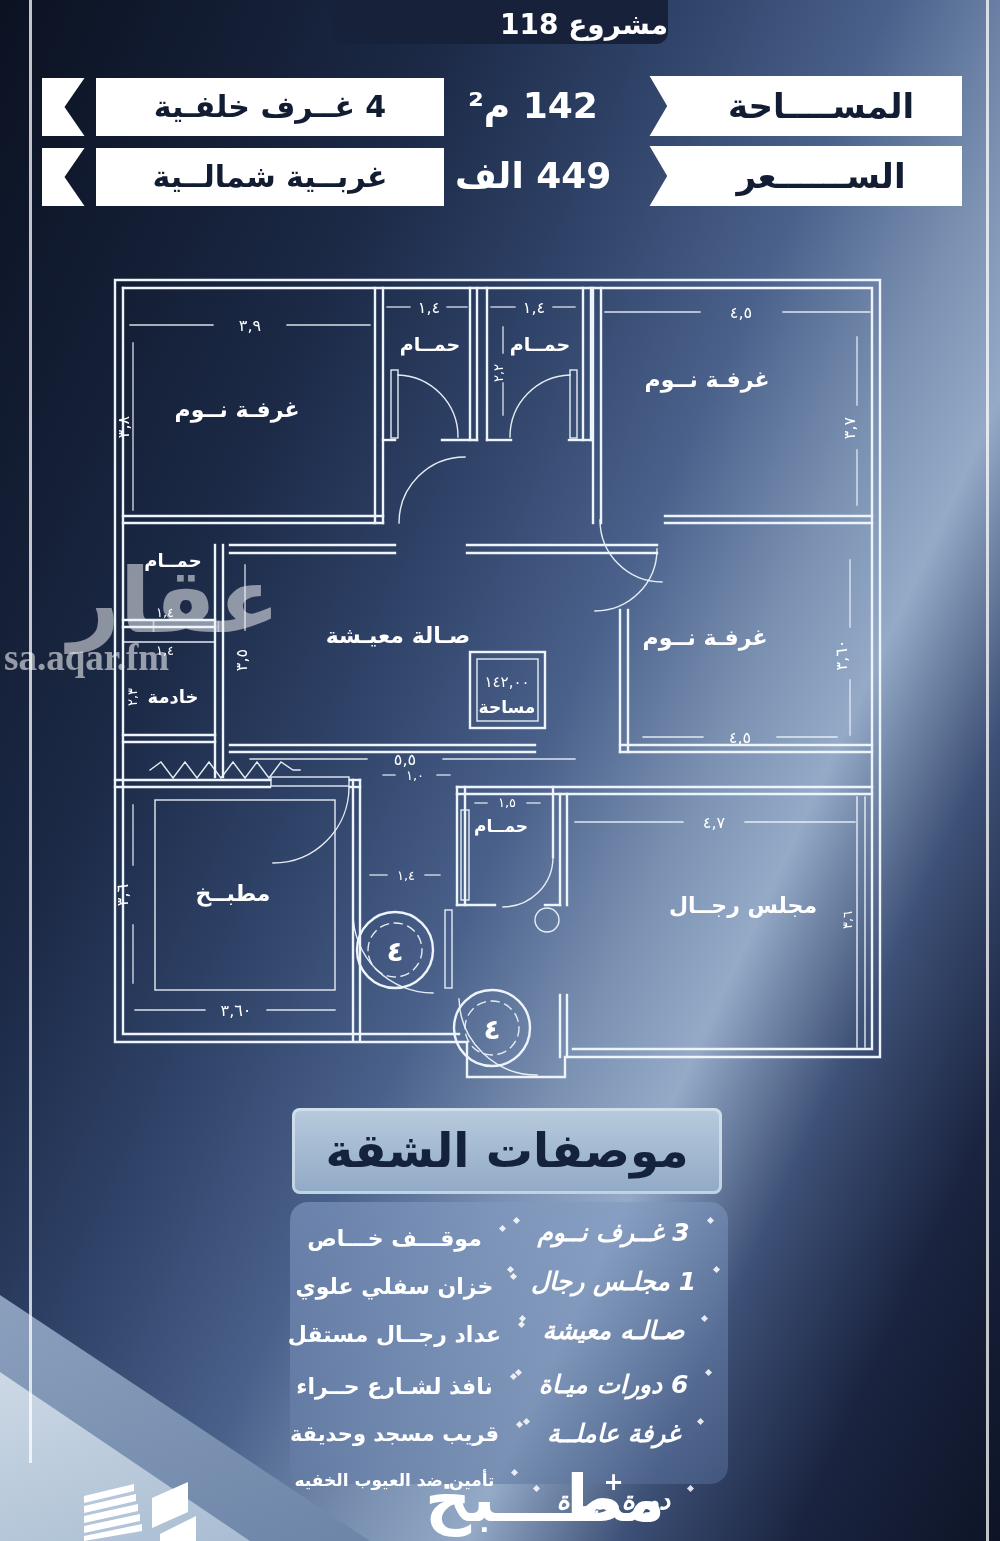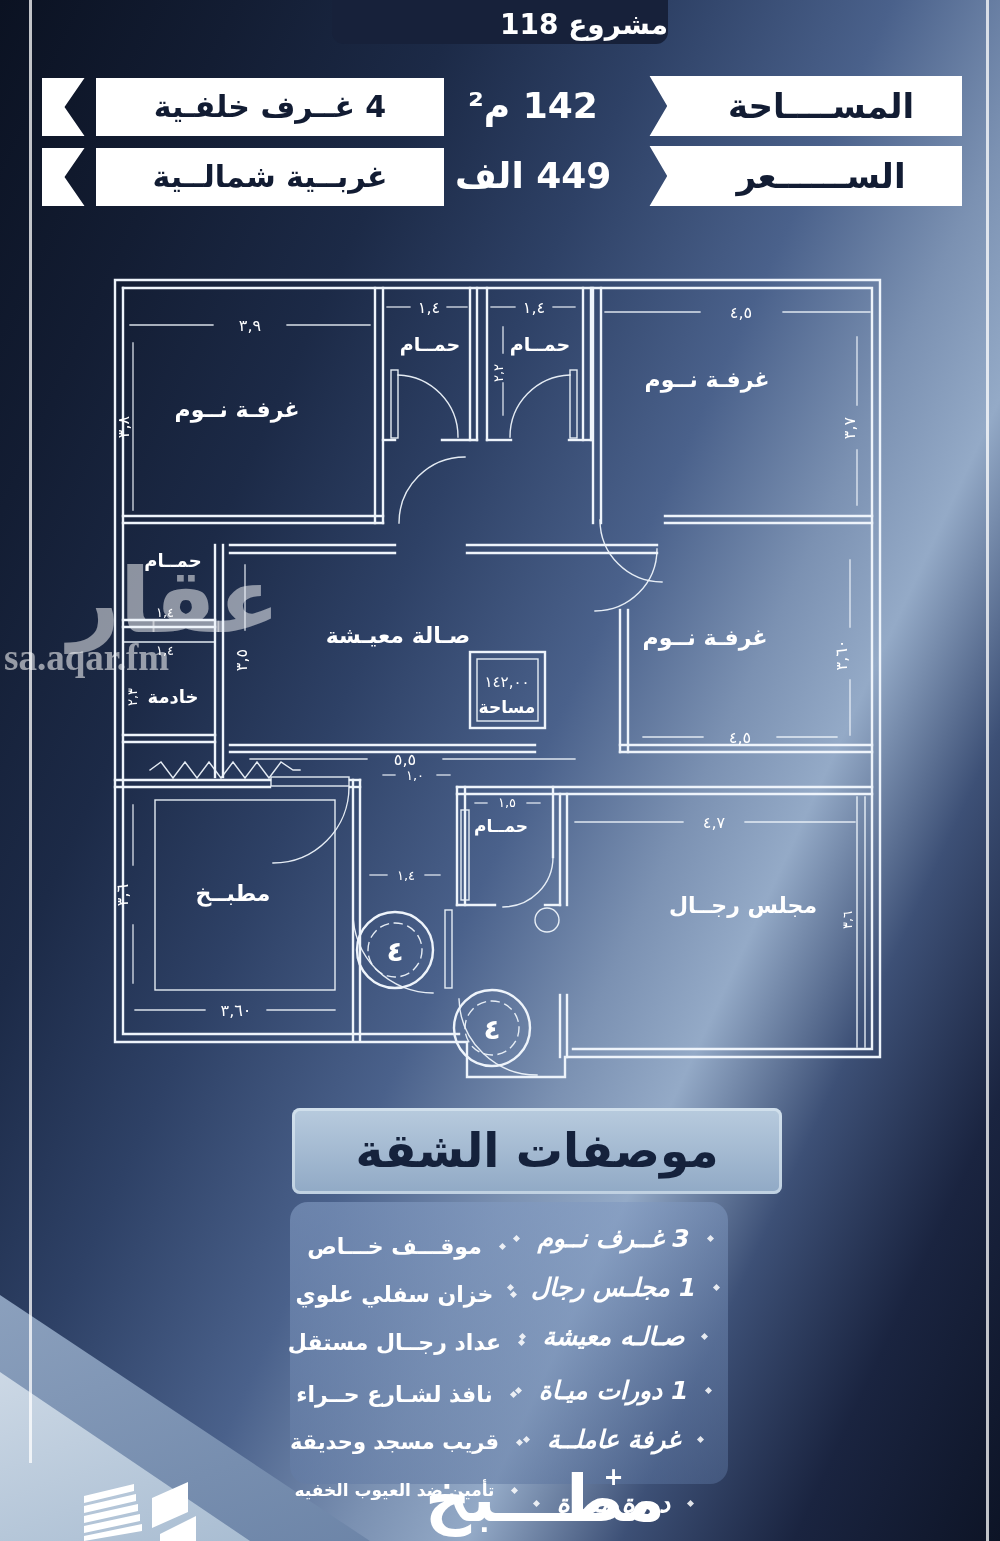--- a/index.html
+++ b/index.html
@@ -43,29 +43,29 @@
   #plan path,#plan line,#plan rect,#plan circle,#plan polyline{
     fill:none;stroke:#eef4fb;stroke-width:2.4;stroke-linecap:square;}
   #plan .thin{stroke-width:1.4;opacity:.95;}
   #plan .dim{stroke-width:1.3;opacity:.9;}
   #plan text{fill:#ffffff;stroke:none;font-family:"DejaVu Sans",sans-serif;}
   #plan .room{font-size:22px;font-weight:bold;}
   #plan .dimt{font-size:16px;}
   #plan .small{font-size:13px;}
 
   
-  .specs-title{position:absolute;left:292px;top:1108px;width:490px;height:86px;
+  .specs-title{position:absolute;left:292px;top:1108px;width:430px;height:86px;
     background:linear-gradient(#b8cbde,#90a9c5);border-radius:8px;
     box-shadow:inset 0 0 0 3px rgba(225,236,245,.6);
     color:#15223c;font-size:47px;font-weight:bold;text-align:center;line-height:86px;}
   .specs-panel{position:absolute;left:290px;top:1202px;width:438px;height:282px;
     border-radius:18px;
     background:linear-gradient(170deg,rgba(133,158,197,.6),rgba(88,113,156,.5));}
   .spec-col{position:absolute;margin:0;padding:0;list-style:none;color:#fff;direction:rtl;}
-  .spec-col li{display:flex;align-items:center;justify-content:center;gap:18px;
+  .spec-col li{display:flex;align-items:flex-start;justify-content:center;gap:18px;
     font-weight:bold;white-space:nowrap;margin-left:6px;}
   .dot{width:5px;height:5px;background:rgba(255,255,255,.85);transform:rotate(45deg);
     flex:0 0 auto;}
   .col-right{right:10px;top:16px;width:215px;font-style:italic;}
   .col-right li{font-size:25px;height:40px;margin-bottom:9px;}
   .col-right li:nth-child(4){margin-top:14px;}
   .col-right li:nth-child(6){height:18px;margin-bottom:0;font-size:24px;}
   .col-right li:nth-child(6) .dot{display:none;}
   .col-right li:nth-child(7){height:34px;}
   .col-left{left:8px;top:24px;width:210px;}
@@ -298,21 +298,21 @@
           <span>1 مجلـس رجال</span>
           <span class="dot"></span>
         </li>
       <li>
           <span class="dot"></span>
           <span>صـالـه معيشة</span>
           <span class="dot"></span>
         </li>
       <li>
           <span class="dot"></span>
-          <span>1 دورات ميـاة</span>
+          <span>6 دورات ميـاة</span>
           <span class="dot"></span>
         </li>
       <li>
           <span class="dot"></span>
           <span>غرفة عاملــة</span>
           <span class="dot"></span>
         </li>
       <li>
           <span>+</span>
         </li>

